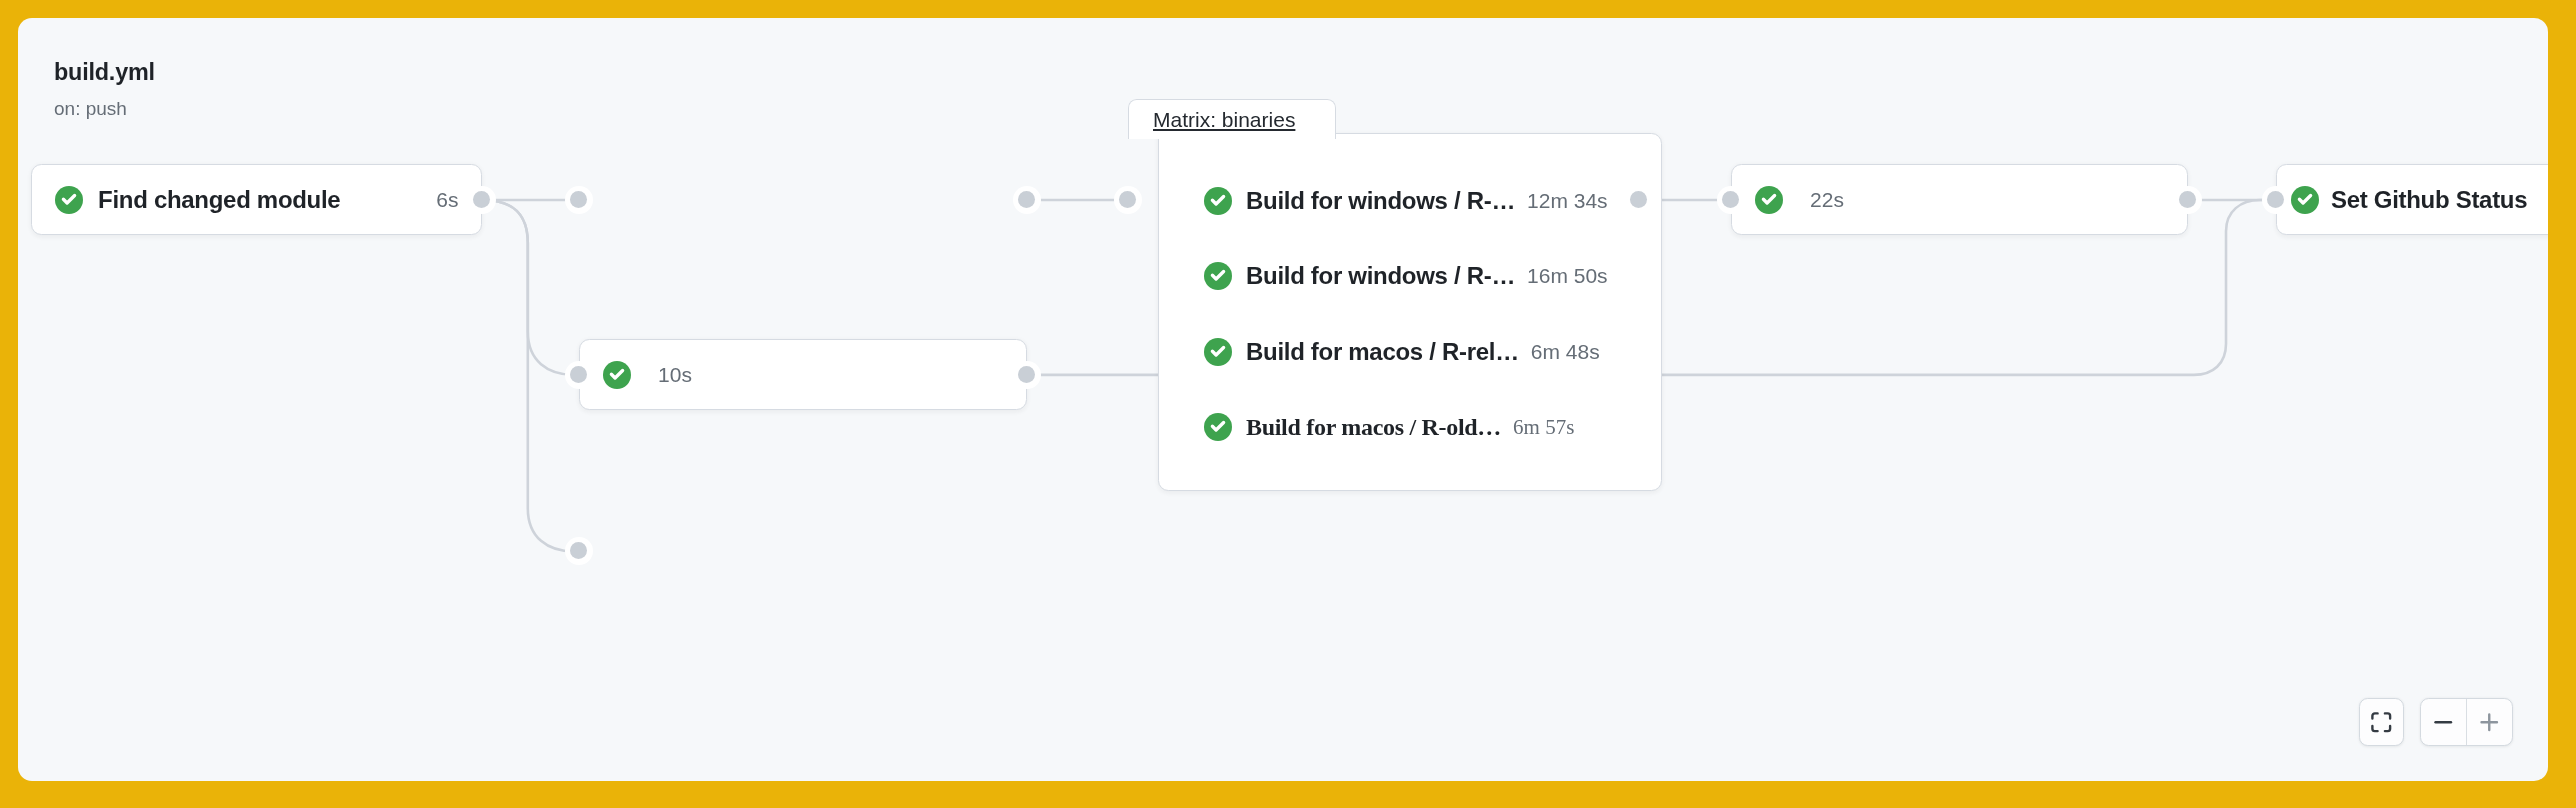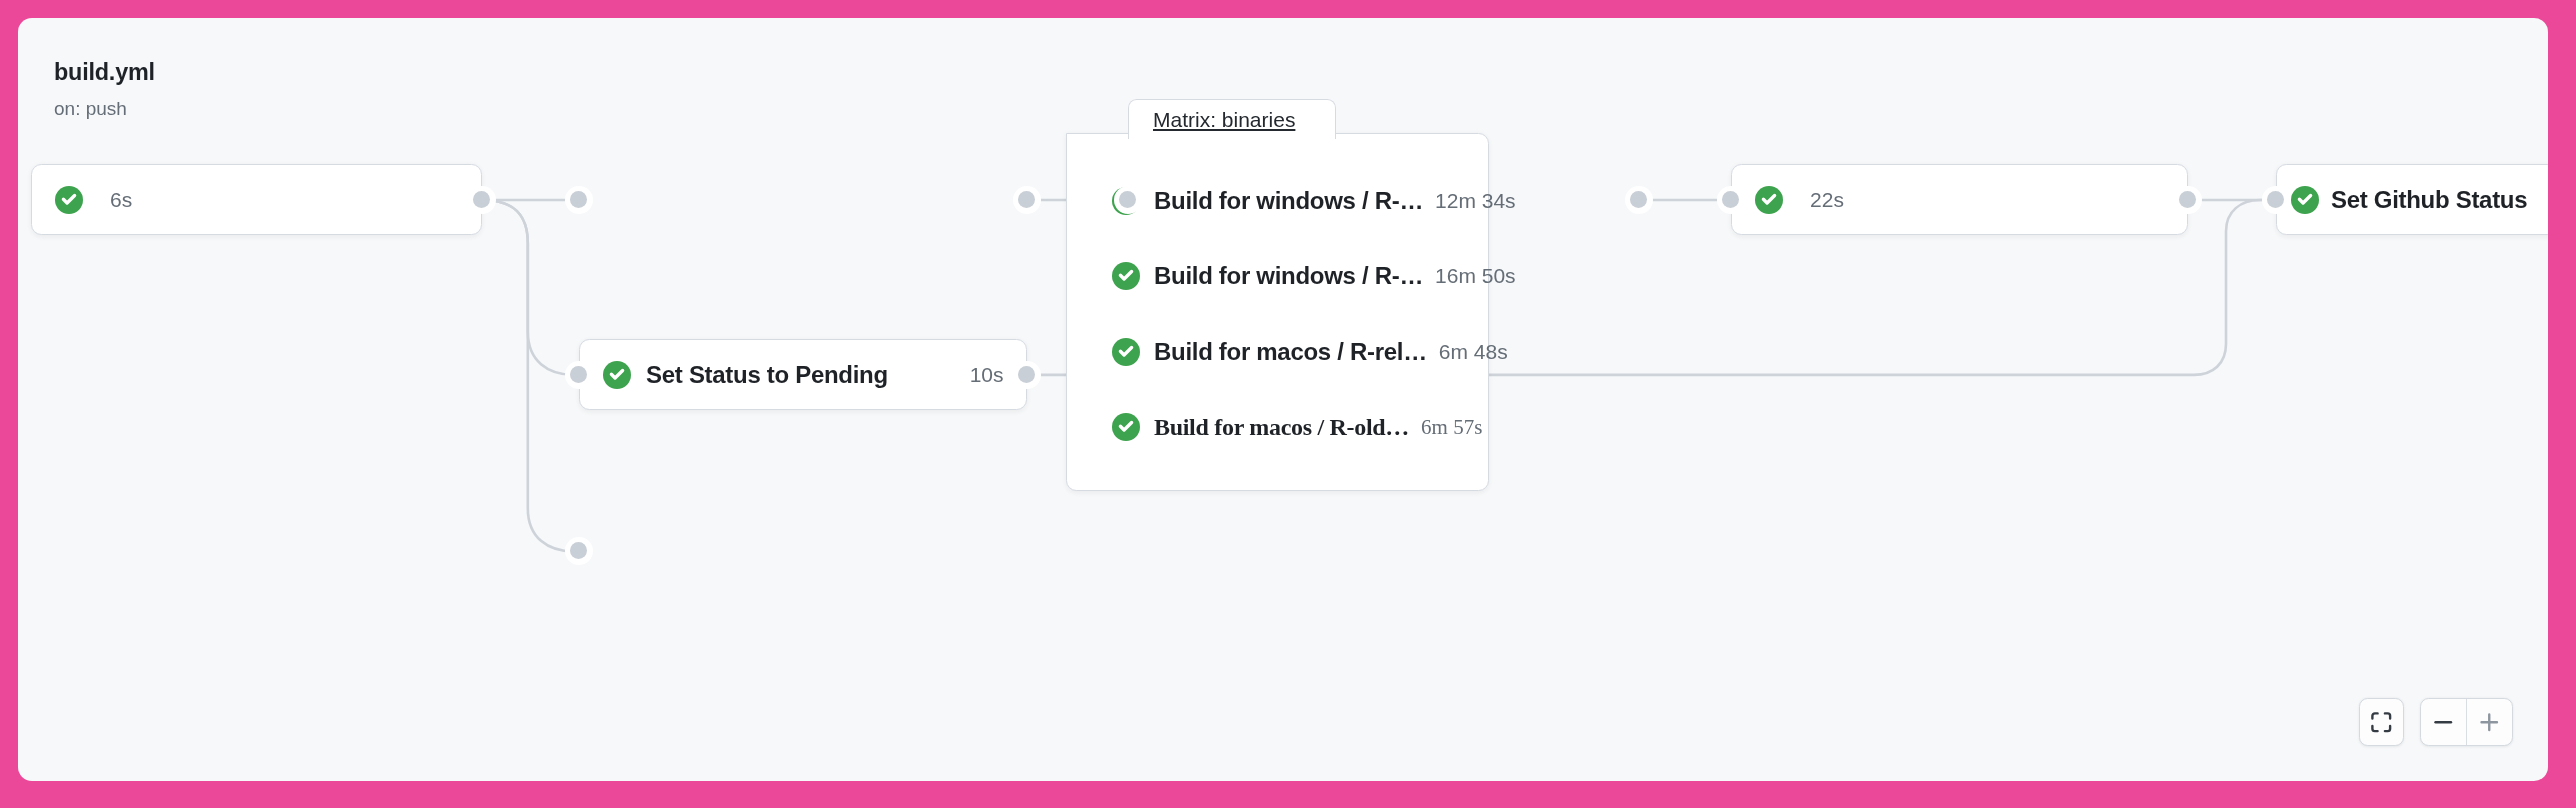--- a/index.html
+++ b/index.html
@@ -1,17 +1,17 @@
 <!DOCTYPE html>
 <html style="font-size:14px"><head>
 <meta charset="utf-8">
 <style>
   html,body{margin:0;padding:0;background:#000;width:2576px;height:808px;overflow:hidden;
     font-family:"Liberation Sans","DejaVu Sans",sans-serif;}
-  .stage{position:relative;width:2576px;height:808px;background:#ec4899;}
+  .stage{position:relative;width:2576px;height:808px;background:#eab308;}
   .panel{position:absolute;left:18px;top:18px;width:2530px;height:763px;background:#f6f8fa;
     border-radius:14px;overflow:hidden;}
   
   .hdr{position:absolute;left:36px;top:40px;z-index:6;}
   .hdr .title{font-size:23.4px;font-weight:bold;color:#1f2328;line-height:28.6px;letter-spacing:-0.2px;}
   .hdr .sub{font-size:19px;color:#656d76;line-height:22.5px;margin-top:11.3px;}
   
   svg.edges{position:absolute;left:0;top:0;z-index:1;}
   svg.edges path{fill:none;stroke:#ced3da;stroke-width:3px;}
   
@@ -20,21 +20,21 @@
     box-shadow:0 1.7px 5.2px rgba(31,35,40,0.06);padding:0 22.5px 0 22.5px;white-space:nowrap;overflow:hidden;}
   .node .check{flex:0 0 auto;width:28px;height:28px;margin-right:15.6px;display:block;}
   .node .lbl{flex:1 1 auto;font-size:24px;font-weight:bold;letter-spacing:-0.3px;color:#1f2328;overflow:hidden;}
   .node .dur{flex:0 0 auto;font-size:21px;color:#656d76;margin-left:12px;}
   .node.clipped{padding-left:14px;}
   .node.clipped .check{margin-right:12px;}
   
   .gtab{position:absolute;left:1110px;top:81px;width:208px;height:40px;background:#fff;
     border:1.7px solid #d6dbe2;border-bottom:none;border-radius:8.7px 8.7px 0 0;box-sizing:border-box;
     z-index:3;display:flex;align-items:center;padding-left:24px;font-size:21px;color:#24292f;text-decoration:underline;}
-  .gbody{position:absolute;left:1048px;top:115px;width:423px;height:358px;background:#fff;
+  .gbody{position:absolute;left:1140px;top:115px;width:504px;height:358px;background:#fff;
     border:1.7px solid #d6dbe2;border-radius:0 10.4px 10.4px 10.4px;box-sizing:border-box;z-index:2;
     box-shadow:0 1.7px 5.2px rgba(31,35,40,0.06);padding-left:8px;}
   .mrow{position:absolute;left:45px;height:38px;display:flex;align-items:center;white-space:nowrap;}
   .mrow .check{width:28px;height:28px;margin-right:14px;}
   .mrow .lbl{font-size:24px;font-weight:bold;letter-spacing:-0.3px;color:#1f2328;}
   .mrow .dur{font-size:21px;color:#656d76;margin-left:12px;}
   
   .port{position:absolute;width:28px;height:28px;border-radius:50%;background:#fff;z-index:5;}
   .port::after{content:"";position:absolute;left:5.2px;top:5.2px;width:17.3px;height:17.3px;border-radius:50%;
     background:#c9cfd6;}
@@ -68,30 +68,30 @@
       <path d="M1165 412 H2514 C2536 412 2551 399 2551 376 V246 C2551 223 2568 210 2590 210 H2609"></path>
       <path d="M1873 210 H1979"></path>
       <path d="M2507 210 H2609"></path>
     </svg>
 
     <div class="node" style="left:13px;top:146px;width:451px;">
       <svg class="check" viewBox="0 0 16 16">
           <circle cx="8" cy="8" r="8" fill="#3ea34e"></circle>
           <path d="M11.2 5.4 6.9 9.7 4.8 7.6" fill="none" stroke="#fff" stroke-width="1.9" stroke-linecap="round" stroke-linejoin="round"></path>
         </svg>
+      <span class="lbl">Find changed module</span>
       <span class="dur">6s</span>
     </div>
 
 
     <div class="node" style="left:561px;top:321px;width:448px;">
       <svg class="check" viewBox="0 0 16 16">
           <circle cx="8" cy="8" r="8" fill="#3ea34e"></circle>
           <path d="M11.2 5.4 6.9 9.7 4.8 7.6" fill="none" stroke="#fff" stroke-width="1.9" stroke-linecap="round" stroke-linejoin="round"></path>
         </svg>
-      <span class="lbl">Set Status to Pending</span>
       <span class="dur">10s</span>
     </div>
 
 
     <div class="node" style="left:1713px;top:146px;width:457px;">
       <svg class="check" viewBox="0 0 16 16">
           <circle cx="8" cy="8" r="8" fill="#3ea34e"></circle>
           <path d="M11.2 5.4 6.9 9.7 4.8 7.6" fill="none" stroke="#fff" stroke-width="1.9" stroke-linecap="round" stroke-linejoin="round"></path>
         </svg>
       <span class="dur">22s</span>

